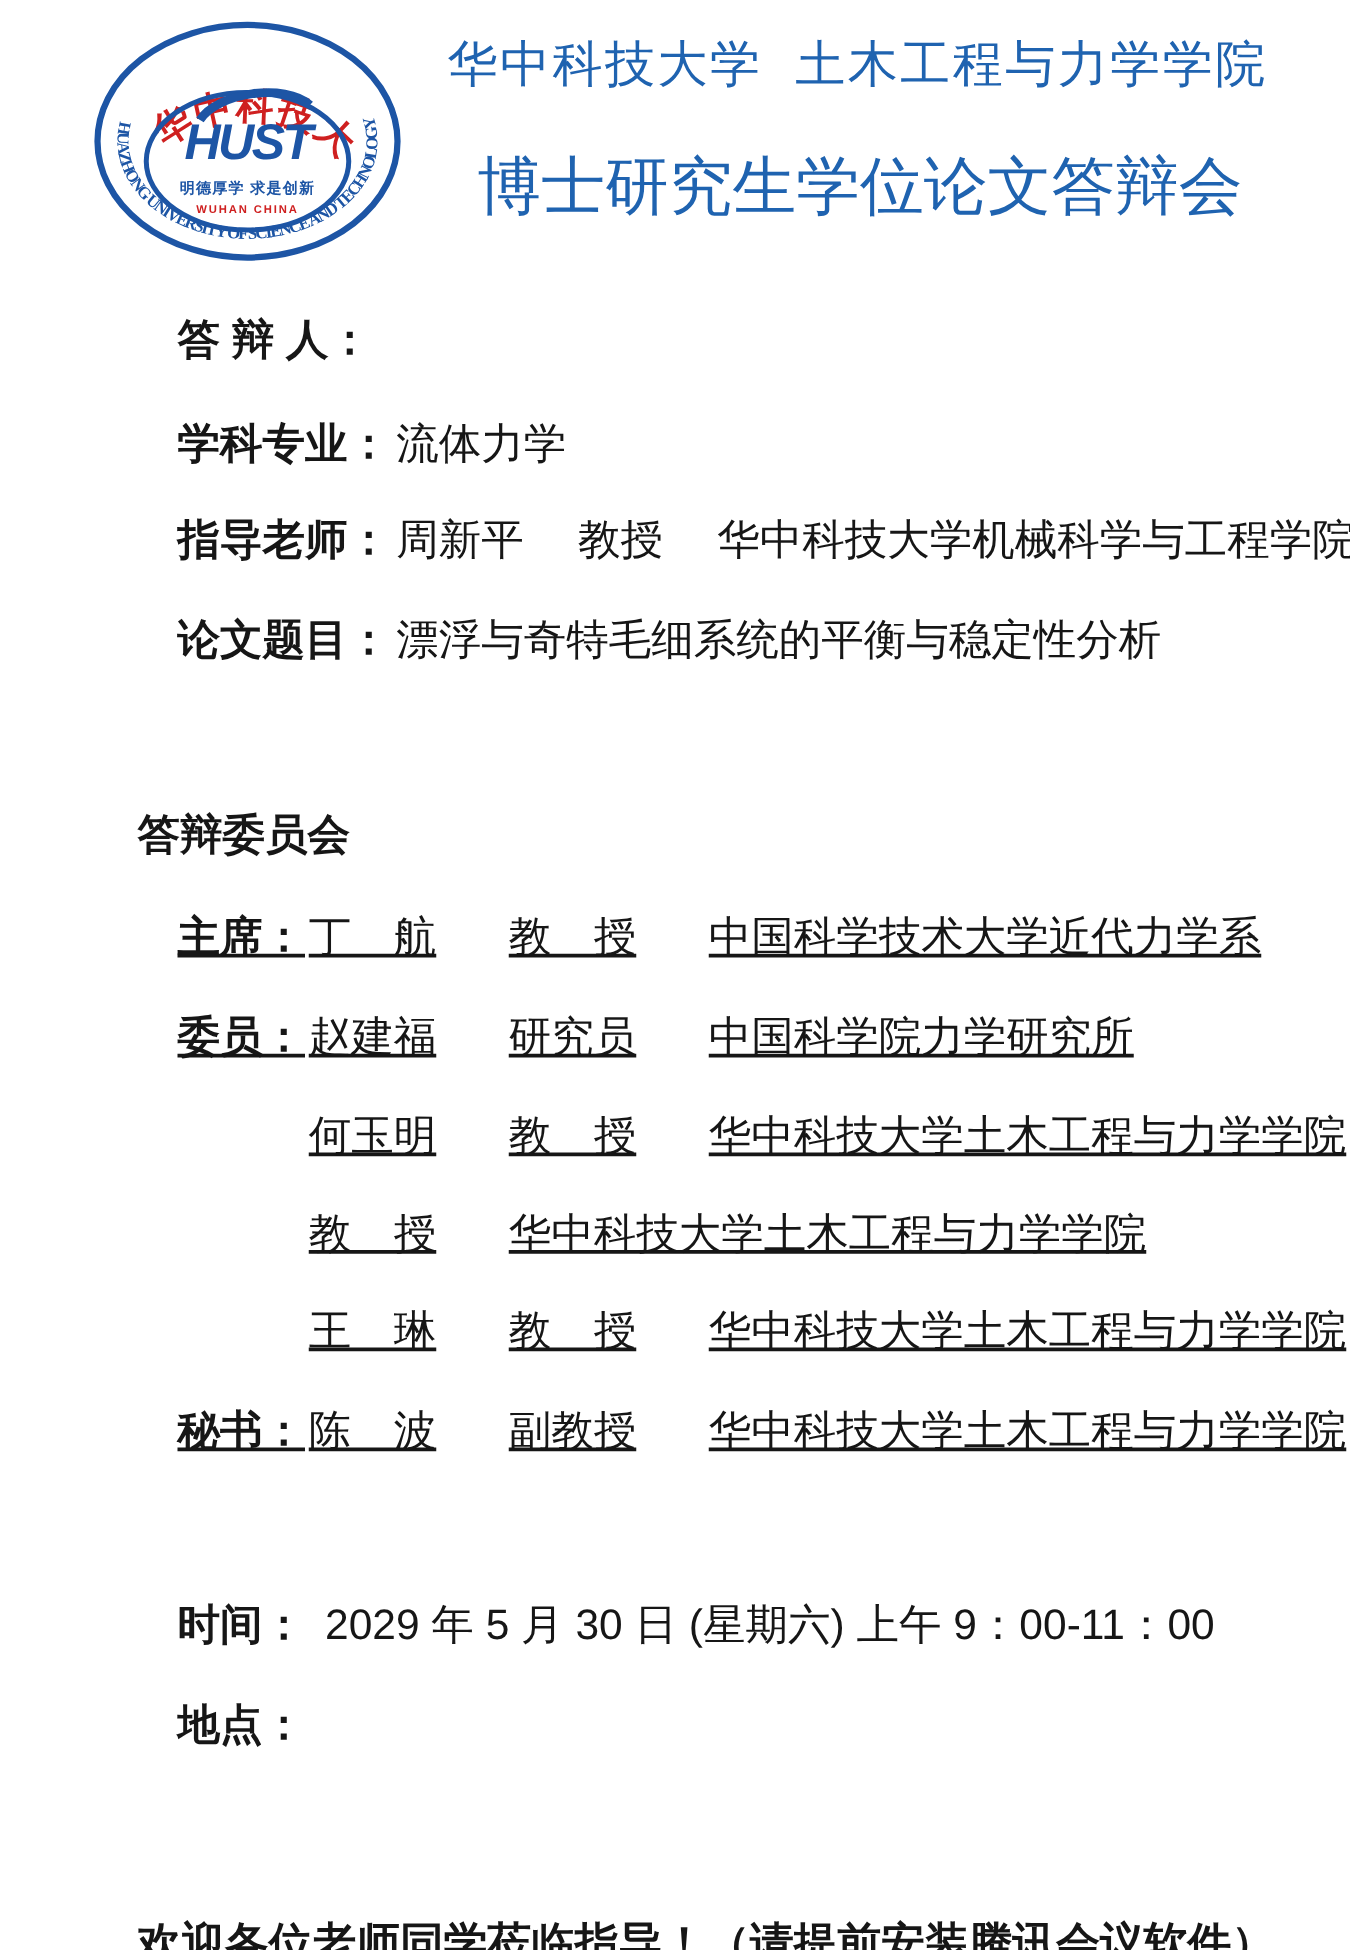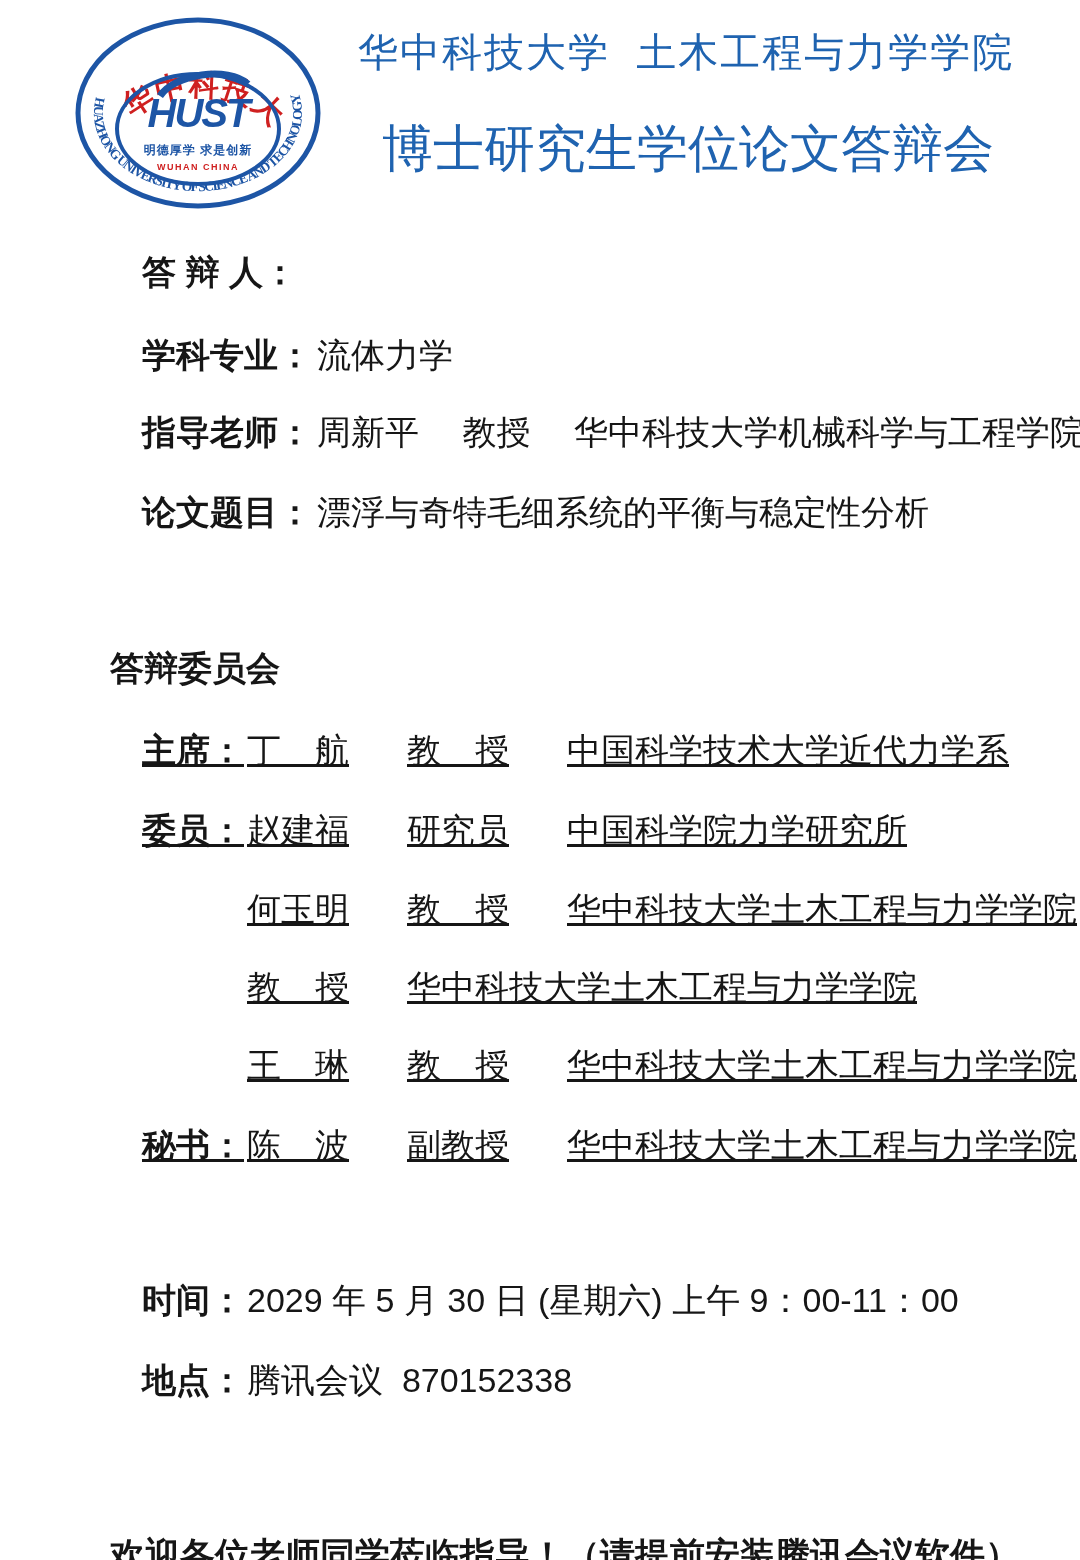--- a/index.html
+++ b/index.html
@@ -34,21 +34,21 @@
   }
 
   
   .row {
     position:absolute; left:110px; right:6px;
     display:grid; align-items:baseline;
     font-size:34px; line-height:44px; white-space:pre;margin-left:32px;
   }
   .info-row      { grid-template-columns:175px auto; }
   .committee-row { grid-template-columns:105px 160px 160px auto;text-decoration:underline; }
-  .schedule-row  { grid-template-columns:105px auto; }
+  .schedule-row  { grid-template-columns:105px auto;gap:13px; }
   .lbl { font-weight:bold; }
   .section-heading {
     position:absolute; left:110px;
     font-size:34px; line-height:44px; font-weight:bold; white-space:pre;
   }
   .welcome {
     position:absolute; left:110px; top:1532px;
     font-size:35px; line-height:46px; font-weight:bold; white-space:pre;
   }
 </style>
@@ -136,18 +136,17 @@
     <span>副教授</span>
     <span>华中科技大学土木工程与力学学院</span>
   </div>
 
   <div class="row schedule-row" style="top:1278px">
     <span class="lbl">时间：</span>
     <span>2029 年 5 月 30 日 (星期六) 上午 9：00-11：00</span>
   </div>
   <div class="row schedule-row" style="top:1358px">
     <span class="lbl">地点：</span>
-    <span>腾讯会议  870152338</span>
   </div>
 
   <div class="welcome">欢迎各位老师同学莅临指导！（请提前安装腾讯会议软件）</div>
 
 </div>
 
 </body></html>

